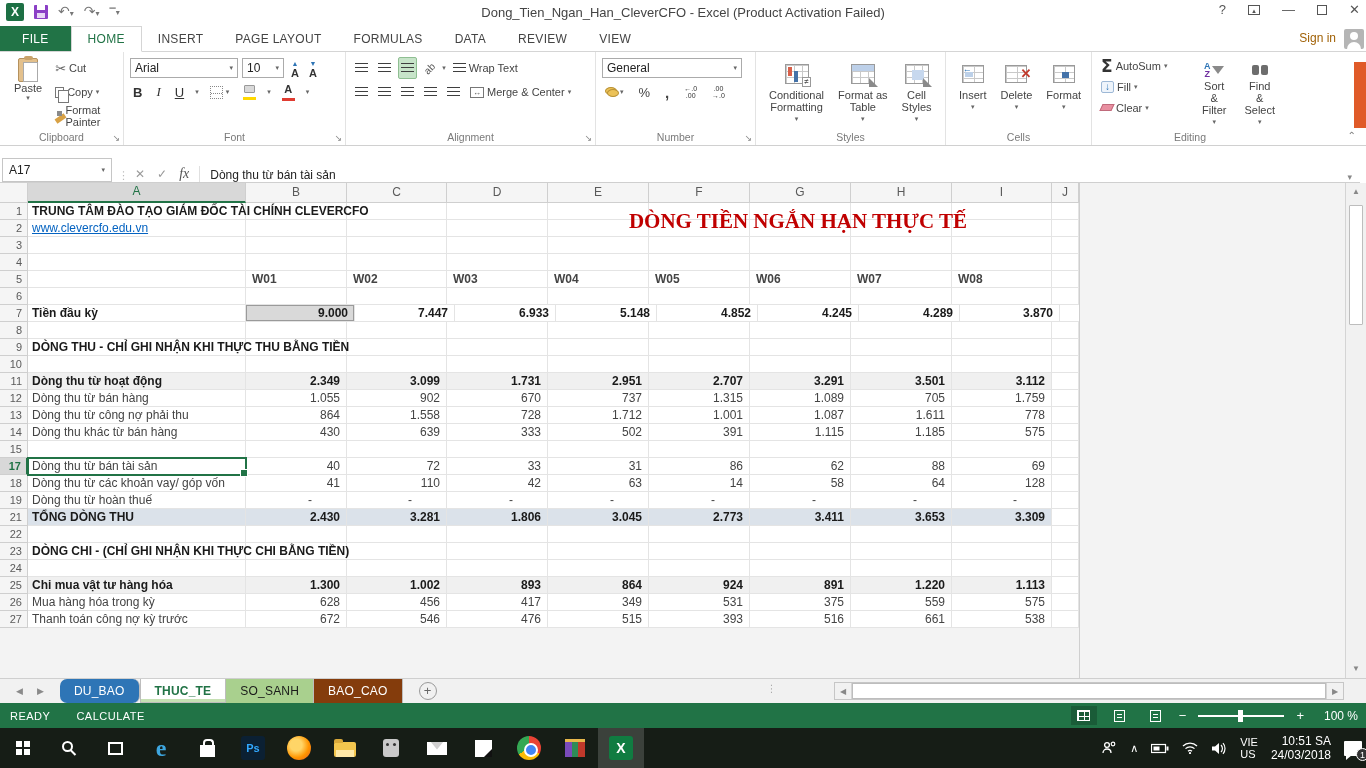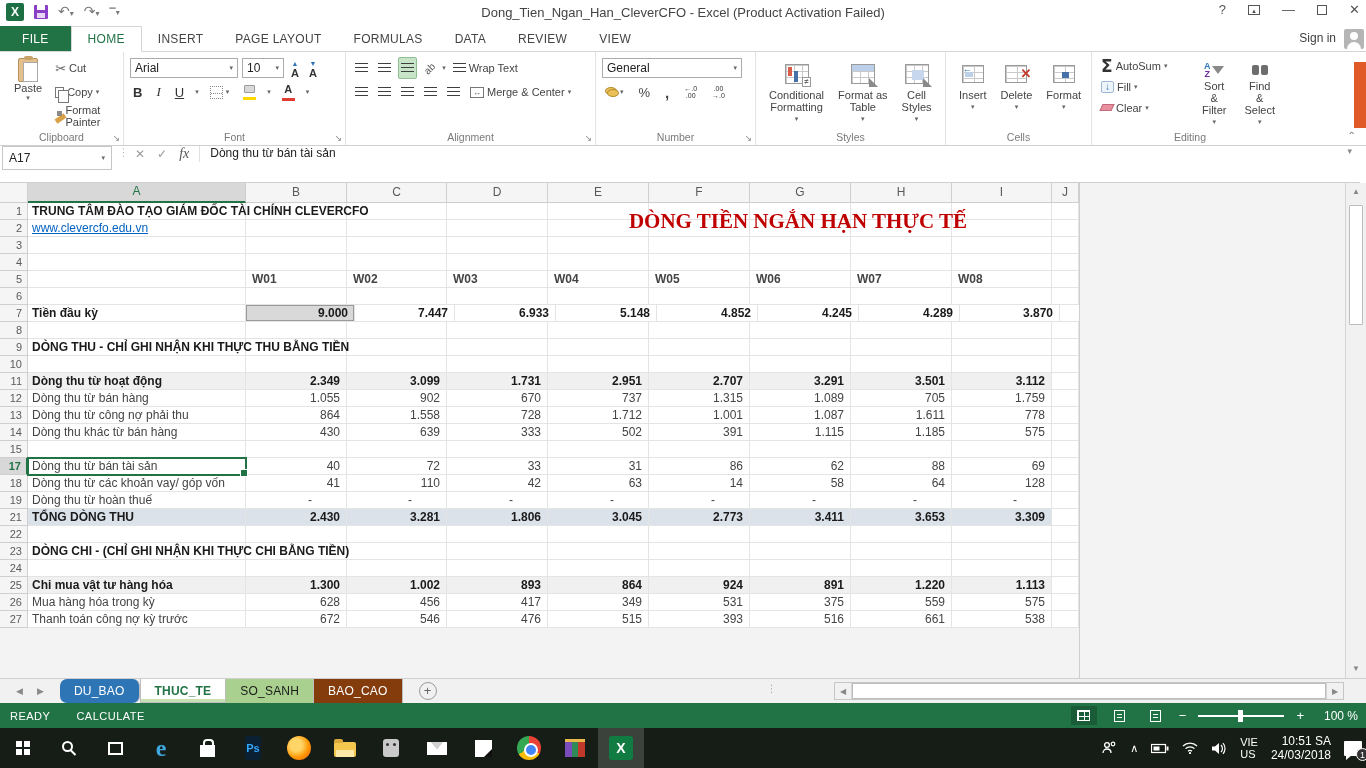--- a/index.html
+++ b/index.html
@@ -22,21 +22,21 @@
   .wc-restore{width:10px;height:10px;border:1px solid #555;position:relative;background:#fff;}
   .wc-restore::before{content:'';position:absolute;left:2px;top:-4px;width:10px;height:10px;border:1px solid #555;z-index:-1;}
   .wc-ribbonopt{width:12px;height:10px;border:1px solid #555;position:relative;font-size:7px;line-height:9px;text-align:center;}
 
   
   .tabrow{position:absolute;top:26px;left:0;right:0;height:26px;background:#fff;border-bottom:1px solid #d5d5d5;}
   .rtabs{display:flex;height:100%;align-items:stretch;}
   .rtab{padding:0 16px;font-size:12px;letter-spacing:.3px;display:flex;align-items:center;color:#444;}
   .rtab.file{background:#217346;color:#fff;padding:0 22px;}
   .rtab.active{background:#fff;border:1px solid #d5d5d5;border-bottom:1px solid #fff;color:#217346;margin-bottom:-1px;}
-  .signin{position:absolute;right:30px;top:5px;font-size:12px;color:#404040;display:flex;gap:6px;align-items:center;}
+  .signin{position:absolute;right:30px;top:5px;font-size:12px;color:#a16207;display:flex;gap:6px;align-items:center;}
   .avatar{position:absolute;right:2px;top:3px;width:20px;height:20px;background:#b5b5b5;border-radius:2px;position:absolute;}
   .avatar::before{content:'';position:absolute;left:6px;top:3px;width:8px;height:8px;border-radius:50%;background:#fff;}
   .avatar::after{content:'';position:absolute;left:3px;bottom:0;width:14px;height:7px;border-radius:7px 7px 0 0;background:#fff;}
 
   
   .ribbon{position:absolute;top:52px;left:0;right:0;height:94px;background:#fff;border-bottom:1px solid #d0d0d0;display:flex;}
   .rgroup{position:relative;border-right:1px solid #e3e3e3;padding:4px 6px 16px 6px;}
   .rg-label{position:absolute;bottom:2px;left:0;right:0;text-align:center;font-size:10.5px;color:#7a7a7a;}
   .rg-launch{position:absolute;bottom:2px;right:3px;font-size:9px;color:#888;cursor:pointer;}
   .rrow{display:flex;align-items:center;gap:4px;height:24px;}
@@ -106,21 +106,21 @@
   .fsz{display:inline-flex;flex-direction:column;line-height:7px;align-items:center;font-weight:bold;color:#333;}
   .fsz .sup{font-size:7px;color:#2e75b6;}
 
   
   .coin{display:inline-block;width:12px;height:10px;position:relative;}
   .coin::before,.coin::after{content:'';position:absolute;width:10px;height:6px;border-radius:50%;background:#ecc258;border:1px solid #b99133;}
   .coin::before{top:0;} .coin::after{bottom:0;left:2px;}
   .decs{font-size:7px;line-height:7px;color:#333;white-space:pre;text-align:center;}
 
   
-  .fbar{position:absolute;top:146px;left:0;right:6px;height:37px;background:#fff;border-bottom:1px solid #cfcfcf;display:flex;align-items:flex-start;}
+  .fbar{position:absolute;top:146px;left:0;right:6px;height:37px;background:#fff;border-bottom:1px solid #cfcfcf;display:flex;align-items:flex-end;}
   .namebox{width:110px;height:24px;border:1px solid #c6c6c6;margin-left:2px;display:flex;align-items:center;justify-content:space-between;
            padding:0 6px;font-size:12px;color:#222;}
   .fsep{color:#bbb;margin:0 6px;font-size:11px;}
   .fbtns{display:flex;gap:12px;align-items:center;color:#9a9a9a;font-size:12px;border-right:1px solid #e0e0e0;padding-right:10px;}
   .fx{font-style:italic;font-family:"Liberation Serif",serif;color:#555;font-size:14px;}
   .fval{flex:1;font-size:12px;color:#222;padding-left:10px;}
   .fexp{color:#888;font-size:9px;padding:0 8px;}
 
   
   .sheetwrap{position:absolute;top:183px;left:0;width:1345px;height:495px;background:#f3f3f3;overflow:hidden;}
@@ -189,21 +189,21 @@
   .taskbar{position:absolute;top:728px;left:0;right:0;height:40px;background:#161d16;display:flex;align-items:stretch;}
   .tb-slot{width:46px;display:flex;align-items:center;justify-content:center;}
   .tb-slot.active{background:rgba(255,255,255,.16);}
   .tb-start{width:6px;height:6px;background:#fff;box-shadow:8px 0 #fff,0 8px #fff,8px 8px #fff;margin:0 8px 8px 0;}
   .tb-search{width:11px;height:11px;border:2px solid #fff;border-radius:50%;position:relative;margin:-4px 4px 0 0;}
   .tb-search::after{content:'';position:absolute;width:2px;height:7px;background:#fff;transform:rotate(-45deg);bottom:-6px;right:-3px;}
   .tb-task{width:15px;height:13px;border:2px solid #fff;}
   .tb-edge{font-size:24px;font-weight:bold;color:#3ea7e0;font-family:"Liberation Serif",serif;line-height:24px;}
   .tb-store{width:15px;height:12px;background:#fff;position:relative;margin-top:5px;}
   .tb-store::before{content:'';position:absolute;left:3px;top:-6px;width:7px;height:6px;border:2px solid #fff;border-bottom:none;border-radius:4px 4px 0 0;}
-  .tb-ps{width:16px;height:24px;background:#0b2033;border-radius:3px;color:#31a8ff;font-size:11px;font-weight:bold;text-align:center;line-height:24px;}
+  .tb-ps{width:24px;height:24px;background:#0b2033;border-radius:3px;color:#31a8ff;font-size:11px;font-weight:bold;text-align:center;line-height:24px;}
   .tb-ff{width:24px;height:24px;border-radius:50%;background:radial-gradient(circle at 38% 38%,#ffd567 0 28%,#ff9500 60%,#e3562a 100%);}
   .tb-folder{width:22px;height:15px;background:#f3c64e;border-radius:2px;position:relative;margin-top:3px;}
   .tb-folder::before{content:'';position:absolute;left:0;top:-3px;width:9px;height:4px;background:#d9a83a;border-radius:2px 2px 0 0;}
   .tb-folder::after{content:'';position:absolute;left:2px;bottom:0;width:18px;height:7px;background:#ffe9a8;}
   .tb-robot{width:16px;height:18px;background:#c9c9c9;border-radius:3px;position:relative;}
   .tb-robot::before{content:'';position:absolute;left:3px;top:4px;width:3px;height:3px;background:#333;border-radius:50%;box-shadow:7px 0 #333;}
   .tb-mail{width:20px;height:13px;background:#fff;position:relative;overflow:hidden;}
   .tb-mail::before{content:'';position:absolute;left:-3px;top:-8px;width:26px;height:16px;background:#d0d0d0;transform:rotate(0);clip-path:polygon(0 0,100% 0,50% 100%);}
   .tb-note{width:17px;height:17px;background:#fff;position:relative;}
   .tb-note::after{content:'';position:absolute;right:0;bottom:0;width:0;height:0;border-left:8px solid transparent;border-bottom:8px solid #111;}

